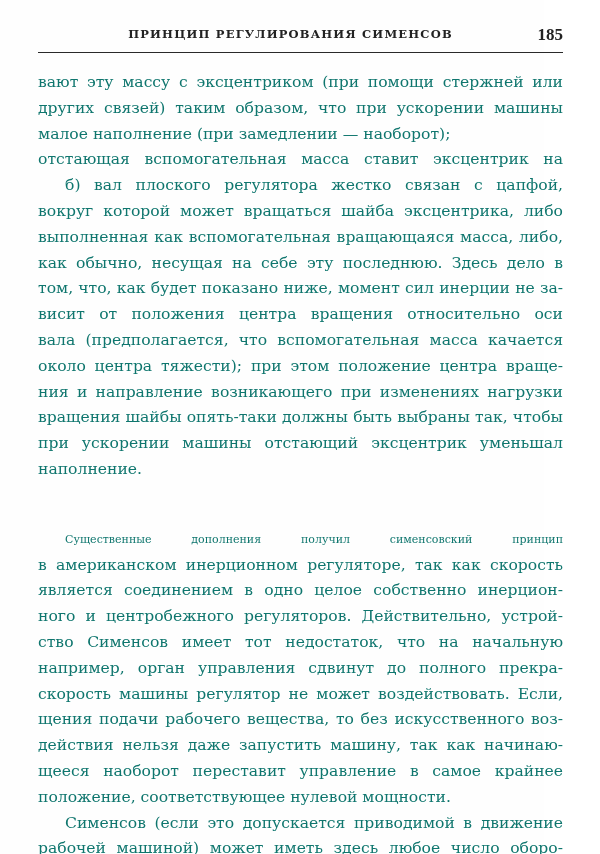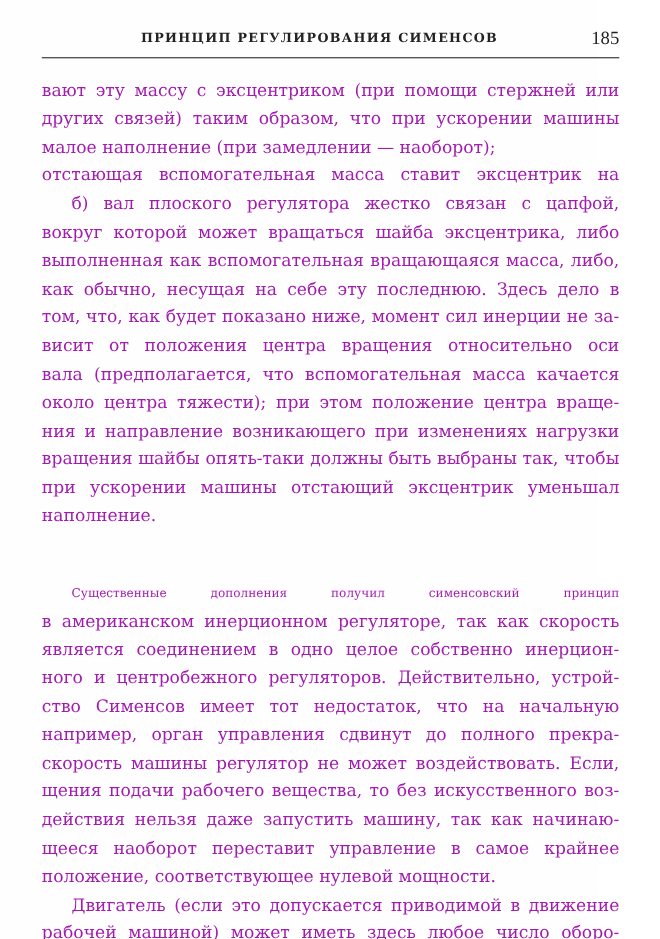--- a/index.html
+++ b/index.html
@@ -1,25 +1,25 @@
 <!DOCTYPE html>
 <html><head>
 <meta charset="utf-8">
 <style>
   html, body { margin: 0; padding: 0; background: #ffffff; }
   body { width: 600px; height: 854px; position: relative; overflow: hidden; color: #1a1a1a; }
   .page { position: absolute; left: 0; top: 0; width: 544px; height: 854px; background: #fefefe; }
   .running-head { position: absolute; left: 38px; top: 27px; width: 525px; height: 22px; }
   .running-title { position: absolute; left: 0; right: 0; top: 0; text-align: center;
     font-family: "DejaVu Serif", serif; font-size: 11.5px; font-weight: bold; letter-spacing: 1.2px; color: #222; padding-right: 20px; }
-  .page-number { position: absolute; right: 0; top: -2px; font-family: "Liberation Serif", serif; font-size: 17px; color: #222; }
+  .page-number { position: absolute; right: 0; top: -2px; font-family: "Liberation Serif", serif; font-size: 17px; color: #222; font-weight: bold; }
   .rule { position: absolute; left: 38px; top: 52px; width: 525px; height: 0; border-top: 1.6px solid #2a2a2a; }
   .body-text { position: absolute; left: 38px; top: 70px; width: 525px; }
   .line { height: 25.8px; line-height: 25.8px; font-family: "DejaVu Serif", serif; font-size: 15.6px;
-    text-align: justify; text-align-last: justify; white-space: nowrap; overflow: visible; color: #a21caf; }
+    text-align: justify; text-align-last: justify; white-space: nowrap; overflow: visible; color: #0f766e; }
   .line.last { text-align-last: left; }
   .line.indent { padding-left: 27px; }
 </style>
 </head>
 <body>
 
 <div class="page">
   <div class="running-head">
     <div class="running-title">ПРИНЦИП РЕГУЛИРОВАНИЯ СИМЕНСОВ</div>
     <div class="page-number">185</div>
@@ -58,20 +58,20 @@
       <div class="line">ство Сименсов имеет тот недостаток, что на начальную</div>
       <div class="line">например, орган управления сдвинут до полного прекра-</div>
       <div class="line">скорость машины регулятор не может воздействовать. Если,</div>
       <div class="line">щения подачи рабочего вещества, то без искусственного воз-</div>
       <div class="line">действия нельзя даже запустить машину, так как начинаю-</div>
       <div class="line">щееся наоборот переставит управление в самое крайнее</div>
       <div class="line last">положение, соответствующее нулевой мощности.</div>
     </div>
 
     <div>
-      <div class="line indent">Двигатель (если это допускается приводимой в движение</div>
+      <div class="line indent">Сименсов (если это допускается приводимой в движение</div>
       <div class="line">рабочей машиной) может иметь здесь любое число оборо-</div>
       <div class="line">тов, так как действие регулятора не зависит от величины</div>
       <div class="line last">скорости.</div>
     </div>
 
   </div>
 </div>
 
 </body></html>

